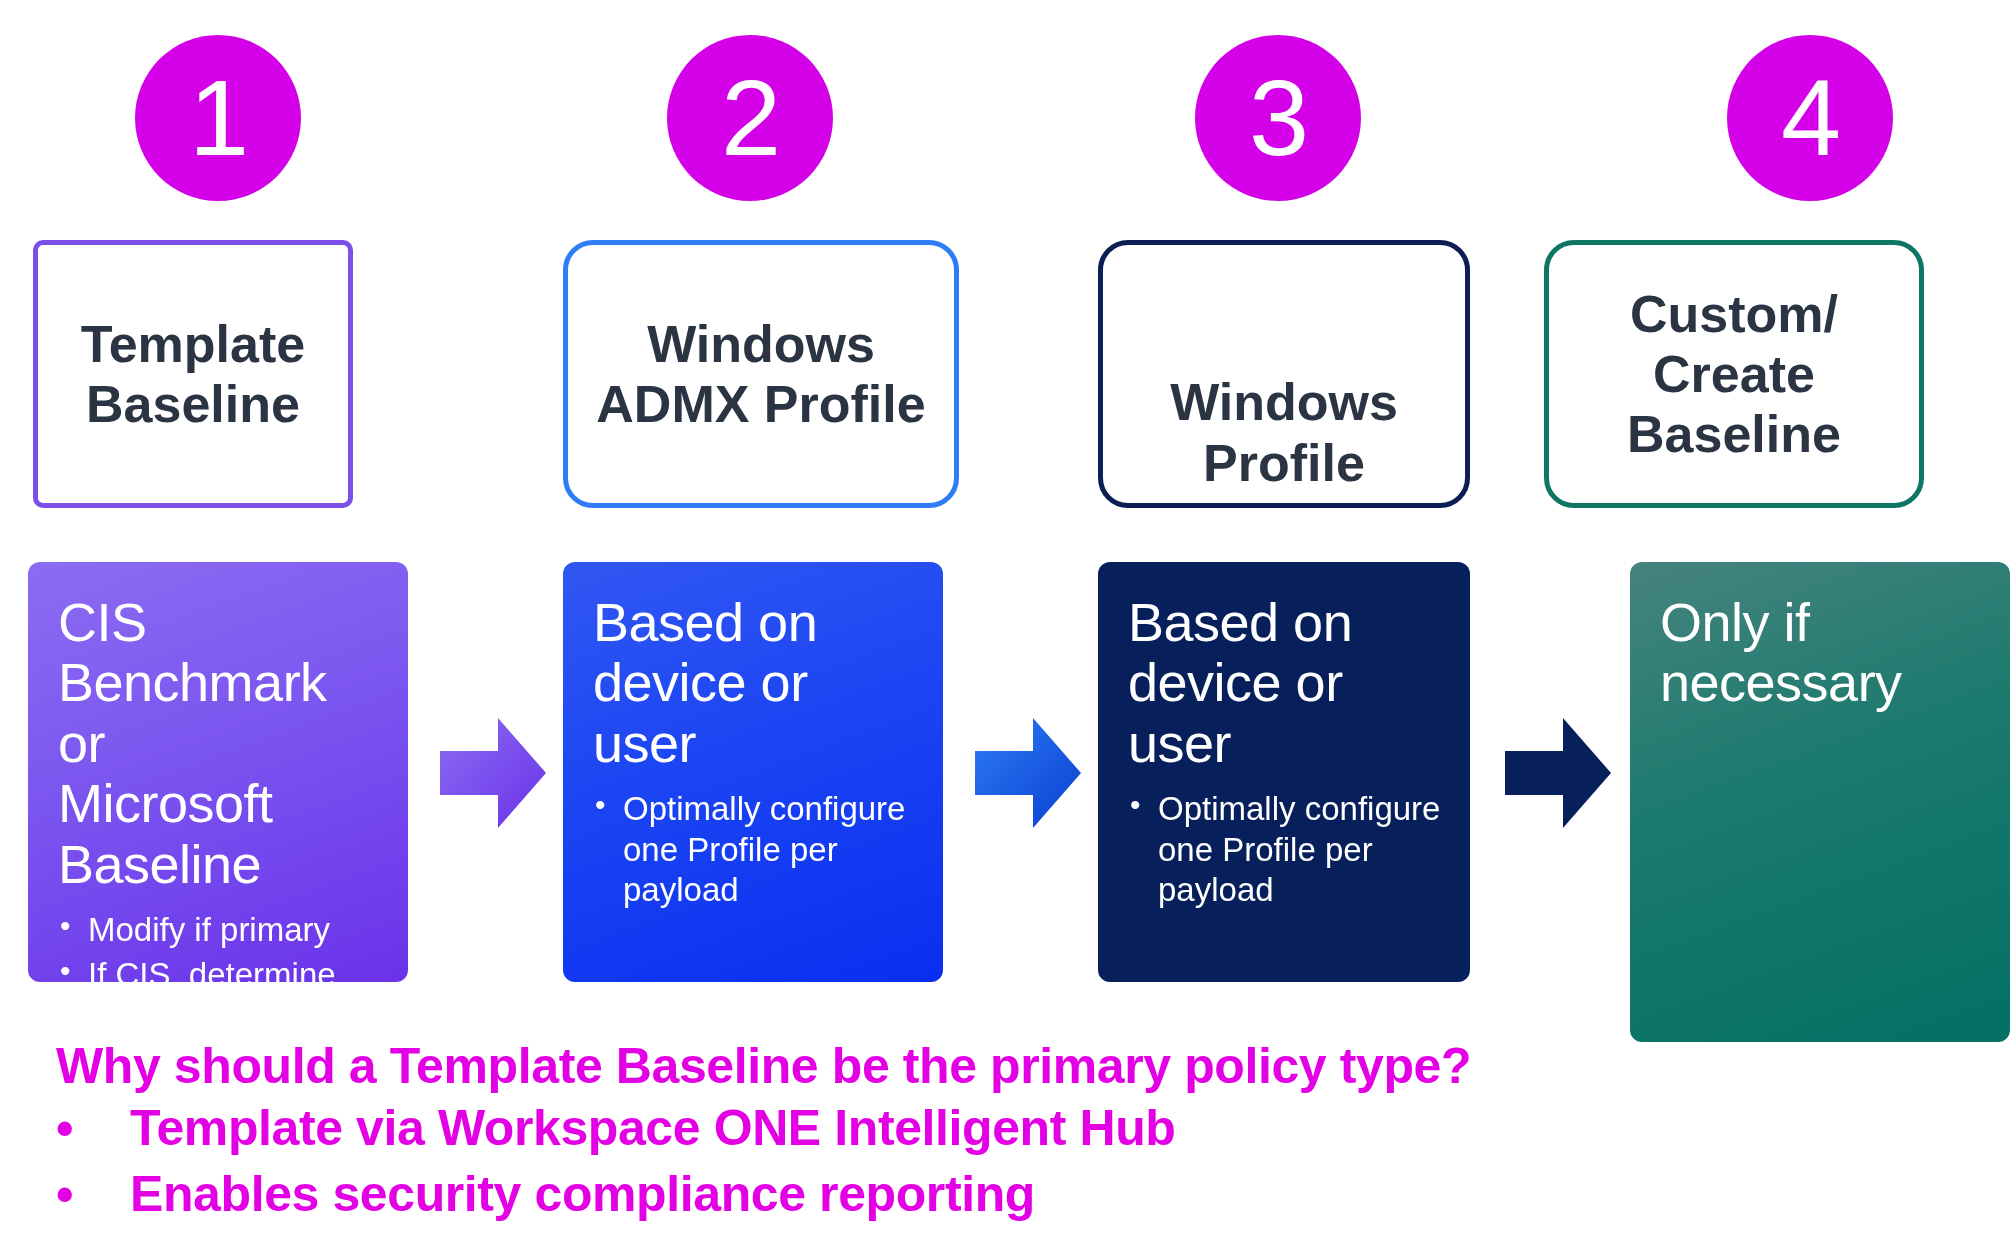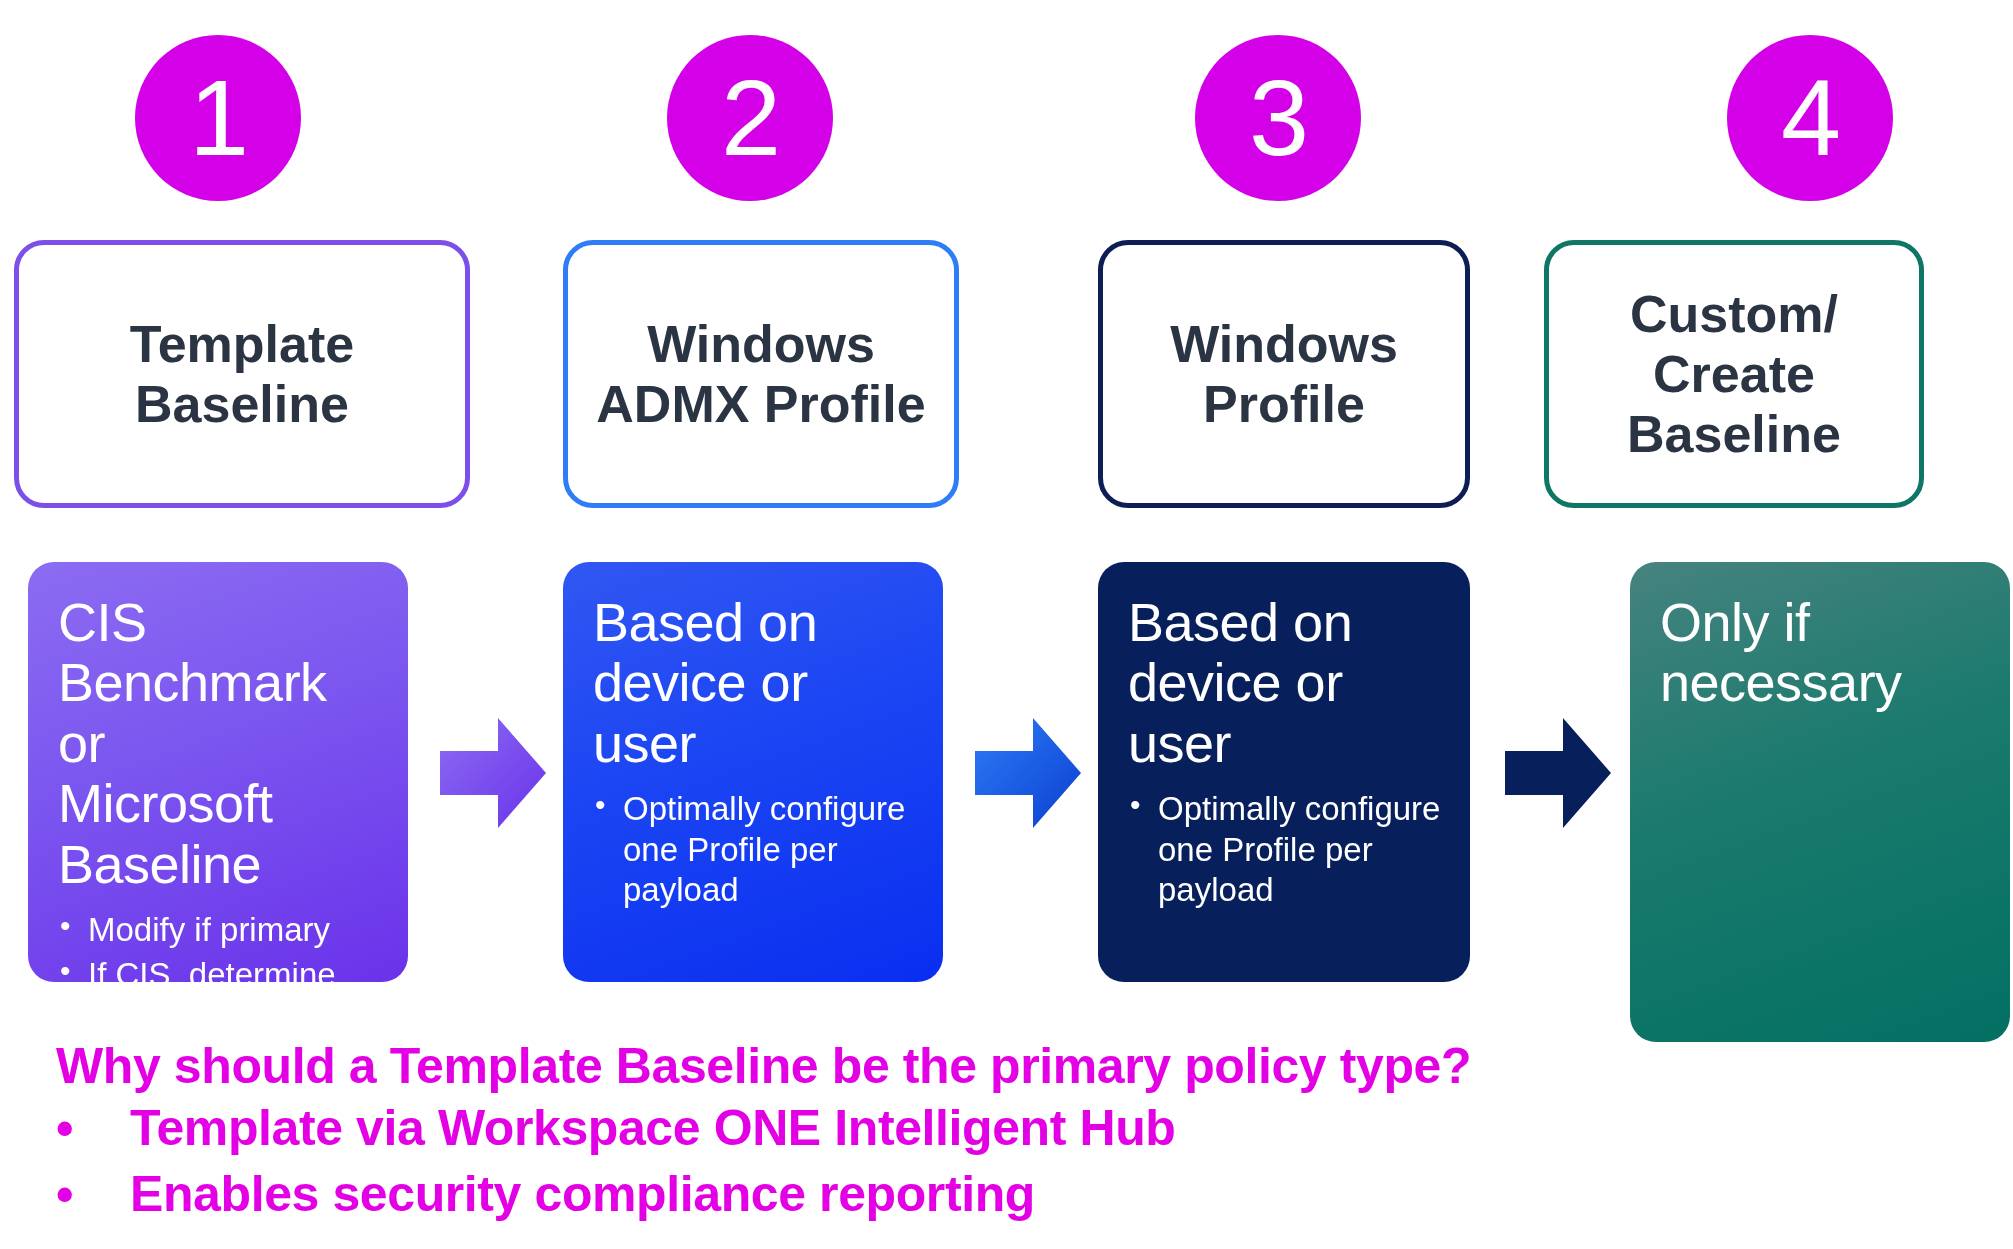--- a/index.html
+++ b/index.html
@@ -22,21 +22,21 @@
   .hbox{
     position:absolute;background:#ffffff;border-radius:30px;
     border:5px solid #000;box-sizing:border-box;
     display:flex;align-items:center;justify-content:center;text-align:center;
     color:#2A3443;font-weight:700;font-size:52px;line-height:1.16;
     padding:10px 14px;
   }
 
   
   .card{
-    position:absolute;border-radius:26px;box-sizing:border-box;
+    position:absolute;border-radius:12px;box-sizing:border-box;
     padding:30px 26px 26px 30px;color:#ffffff;overflow:hidden;
   }
   .card .ctitle{
     font-size:54px;line-height:1.12;font-weight:400;letter-spacing:-0.5px;
     white-space:pre-line;
   }
   .card ul{margin:16px 0 0 0;padding:0;list-style:none;}
   .card li{
     position:relative;padding-left:30px;
     font-size:33px;line-height:1.22;font-weight:400;margin-bottom:4px;
@@ -63,21 +63,21 @@
 </style>
 </head>
 <body>
 
 <div class="stage">
 
   <div class="circle" style="left:135px;top:35px;background:#D400E8;">
     <span>1</span>
   </div>
 
-  <div class="hbox" style="left:14px;top:240px;width:456px;height:268px;border-color:#7B4FE8;">
+  <div class="hbox" style="left:33px;top:240px;width:320px;height:268px;border-color:#7B4FE8;border-radius:10px;">
     <span>Template
 Baseline</span>
   </div>
 
   <div class="card" style="left:28px;top:562px;width:380px;height:420px;
               background:linear-gradient(160deg,#8C6CF2 0%,#7B55EF 45%,#6A32EA 100%);">
     <div class="ctitle">CIS
 Benchmark or
 Microsoft
 Baseline</div>
@@ -128,21 +128,21 @@
         </linearGradient>
       </defs>
       <polygon points="0,33 58,33 58,0 106,55 58,110 58,77 0,77" fill="url(#ag2)"></polygon>
     </svg>
   </div>
 
   <div class="circle" style="left:1195px;top:35px;background:#D400E8;">
     <span>3</span>
   </div>
 
-  <div class="hbox" style="left:1098px;top:240px;width:372px;height:268px;border-color:#0C1E54;">
+  <div class="hbox" style="left:1098px;top:240px;width:372px;height:268px;border-color:#0C1E54;align-items:flex-end;">
     <span>Windows
 Profile</span>
   </div>
 
   <div class="card" style="left:1098px;top:562px;width:372px;height:420px;background:#07205C;">
     <div class="ctitle">Based on
 device or
 user</div>
     <ul>
       <li>Optimally configure one Profile per payload</li>

